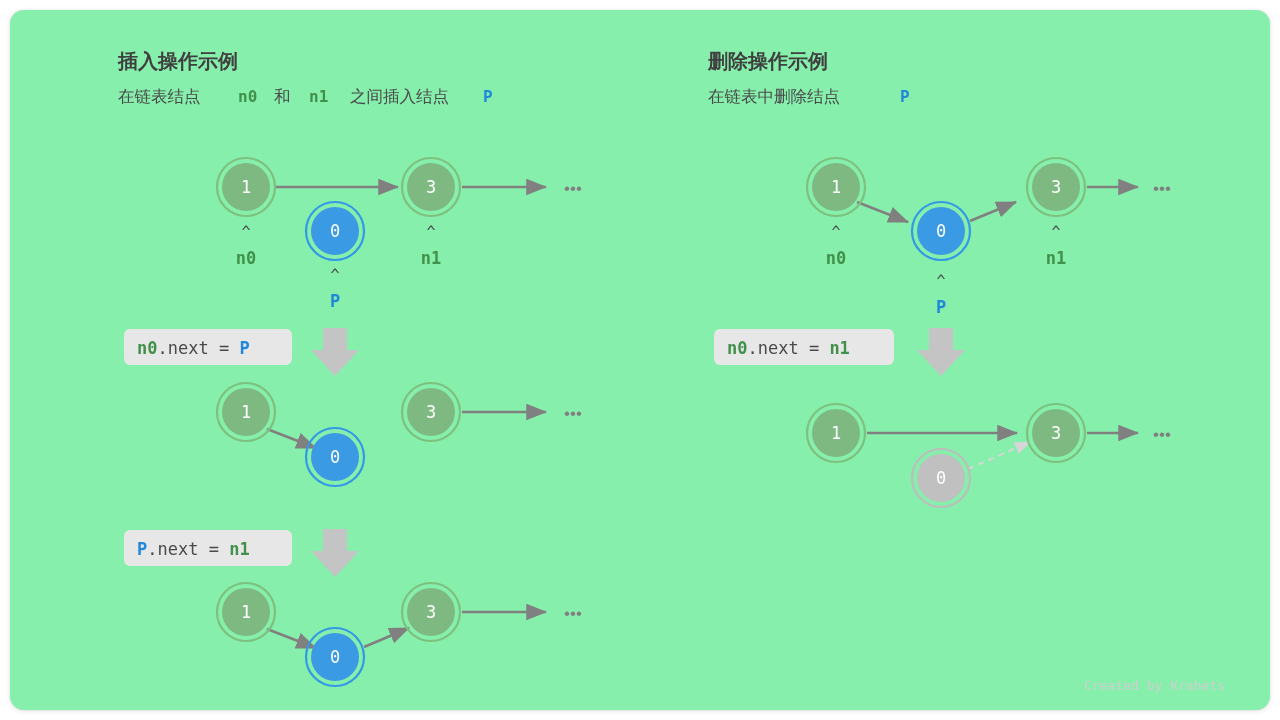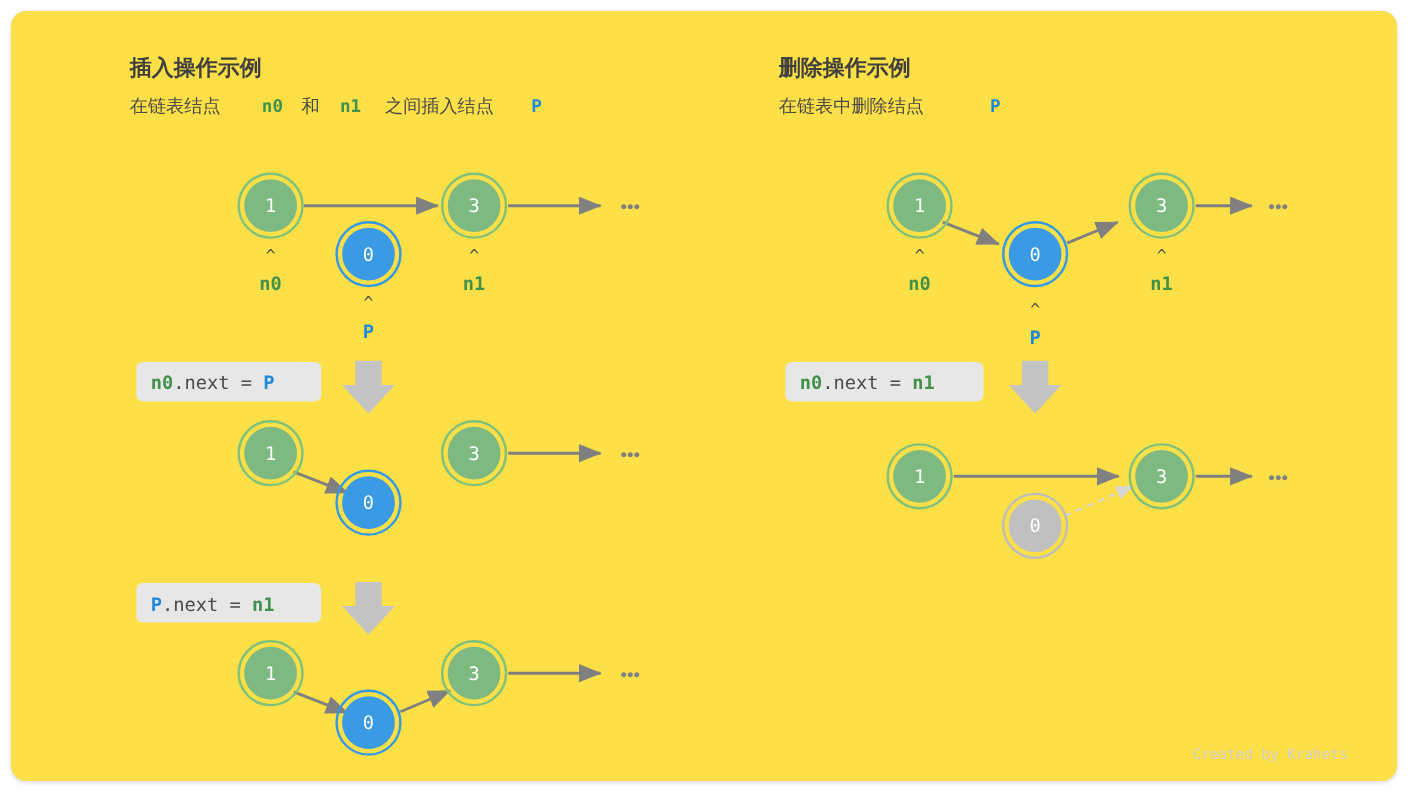--- a/index.html
+++ b/index.html
@@ -10,21 +10,21 @@
     height: 720px;
     overflow: hidden;
     font-family: "Liberation Sans", sans-serif;
   }
   #card {
     position: absolute;
     left: 10px;
     top: 10px;
     width: 1260px;
     height: 700px;
-    background: #fde047;
+    background: #86efac;
     border-radius: 14px;
     box-shadow: 0 1px 5px rgba(0,0,0,0.13), 0 0 1px rgba(0,0,0,0.10);
   }
   svg { display: block; }
   .panel-title {
     font-family: "Liberation Sans", sans-serif;
     font-size: 20px;
     font-weight: bold;
     fill: #3f3f3f;
   }

